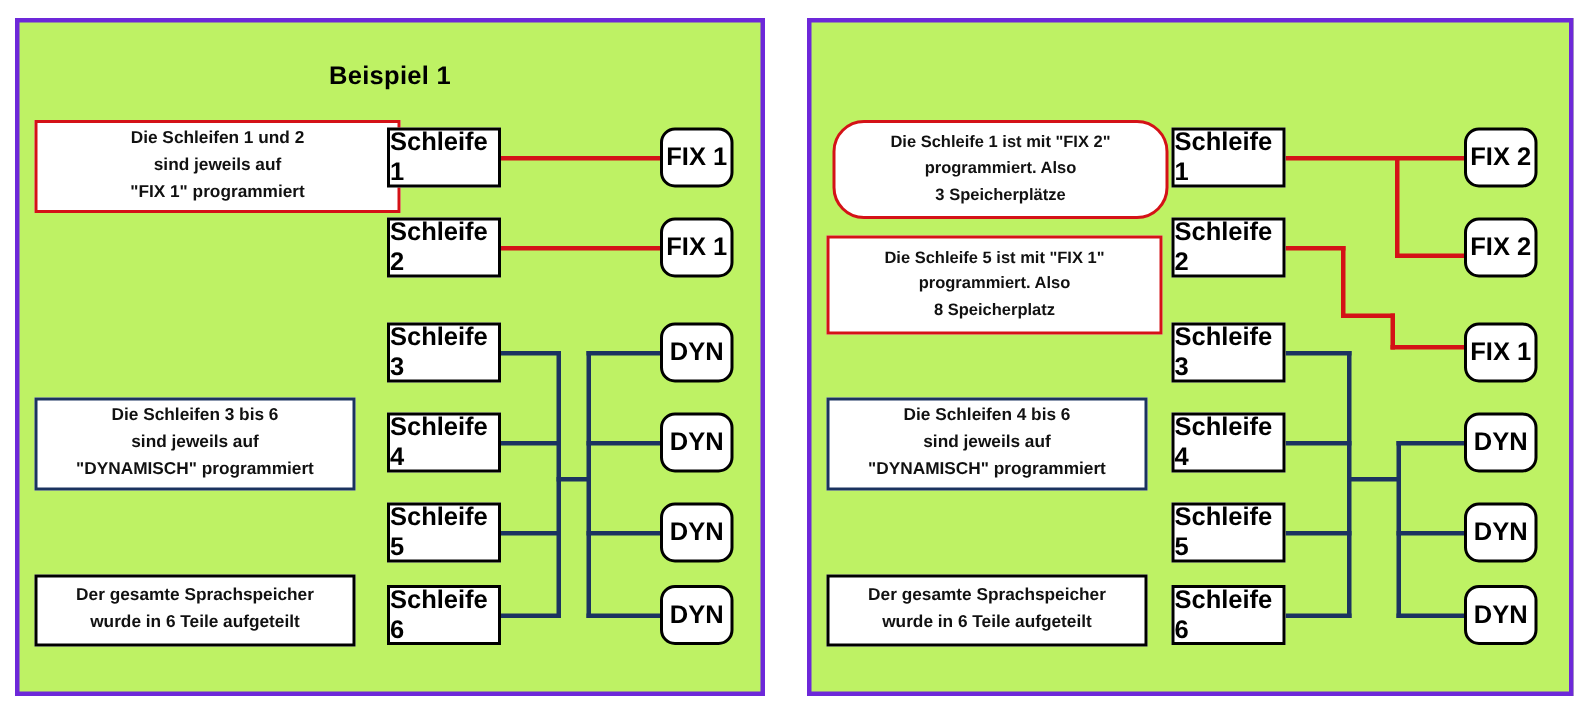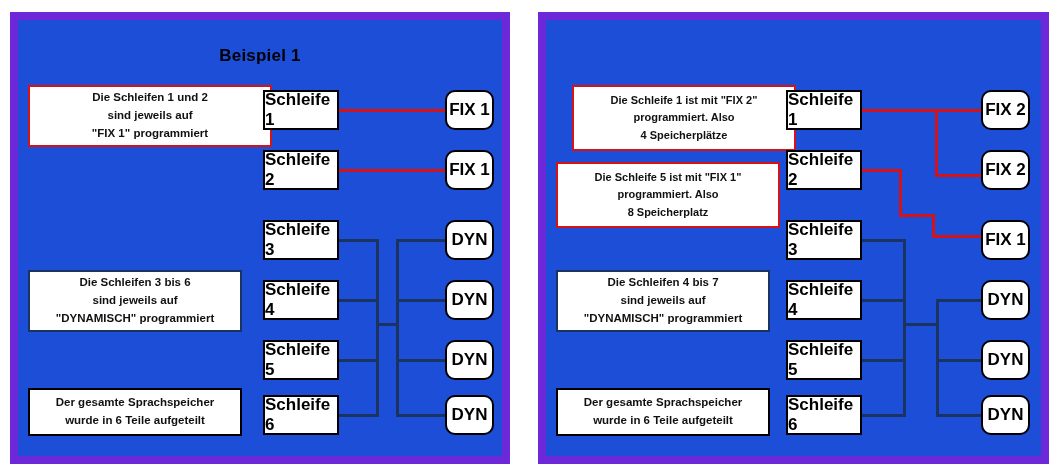--- a/index.html
+++ b/index.html
@@ -16,22 +16,22 @@
   #stage {
     position: relative;
     width: 1059px;
     height: 476px;
     background: #ffffff;
   }
 
   
   .panel {
     position: absolute;
-    border: 8px solid #6d28d9;
-    background: #1d4ed8;
+    border: 3px solid #6d28d9;
+    background: #bef264;
     box-sizing: border-box;
   }
   #panel-left  { left: 10px;  top: 12px; width: 500px; height: 452px; }
   #panel-right { left: 538px; top: 12px; width: 511px; height: 452px; }
 
   .panel-title {
     position: absolute;
     top: 26px;
     left: 0;
     width: 100%;
@@ -169,34 +169,34 @@
       <span>DYN</span>
     </div>
     <div class="node right-node" style="left:427px; top:375px;">
       <span>DYN</span>
     </div>
   </div>
 
   <div class="panel" id="panel-right">
 
 
-    <div class="note red" style="left:26px; top:65px; width:224px; height:66px; font-size:11px;">
+    <div class="note red" style="left:14px; top:65px; width:224px; height:66px; font-size:11px;border-radius:21px;">
       <span class="ln">Die Schleife 1 ist mit "FIX 2"</span>
       <span class="ln">programmiert. Also</span>
-      <span class="ln">4 Speicherplätze</span>
+      <span class="ln">3 Speicherplätze</span>
     </div>
 
     <div class="note red" style="left:10px; top:142px; width:224px; height:66px; font-size:11px;">
       <span class="ln">Die Schleife 5 ist mit "FIX 1"</span>
       <span class="ln">programmiert. Also</span>
       <span class="ln">8 Speicherplatz</span>
     </div>
 
     <div class="note navy" style="left:10px; top:250px; width:214px; height:62px;">
-      <span class="ln">Die Schleifen 4 bis 7</span>
+      <span class="ln">Die Schleifen 4 bis 6</span>
       <span class="ln">sind jeweils auf</span>
       <span class="ln">"DYNAMISCH" programmiert</span>
     </div>
 
     <div class="note black" style="left:10px; top:368px; width:214px; height:48px;">
       <span class="ln">Der gesamte Sprachspeicher</span>
       <span class="ln">wurde in 6 Teile aufgeteilt</span>
     </div>
 
     <div class="wire h red" style="left:316px; top:89px; width:123px;"></div>

